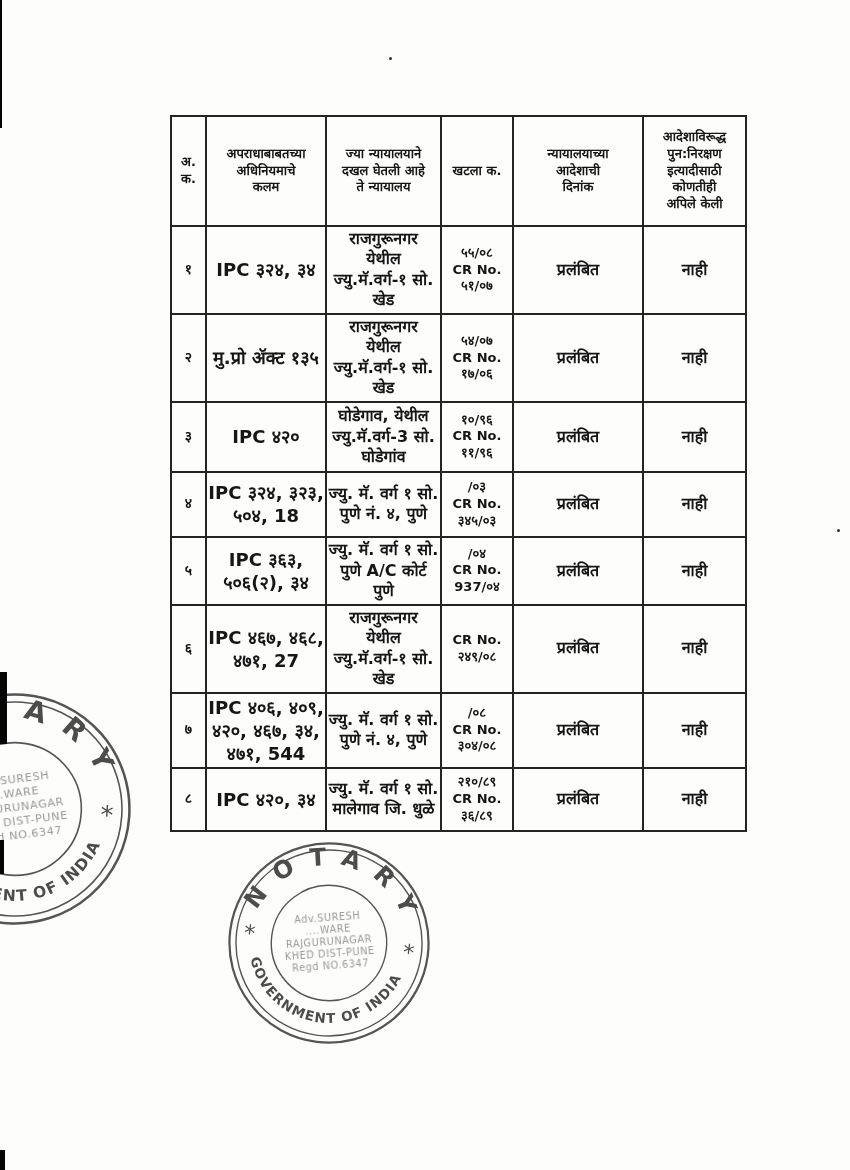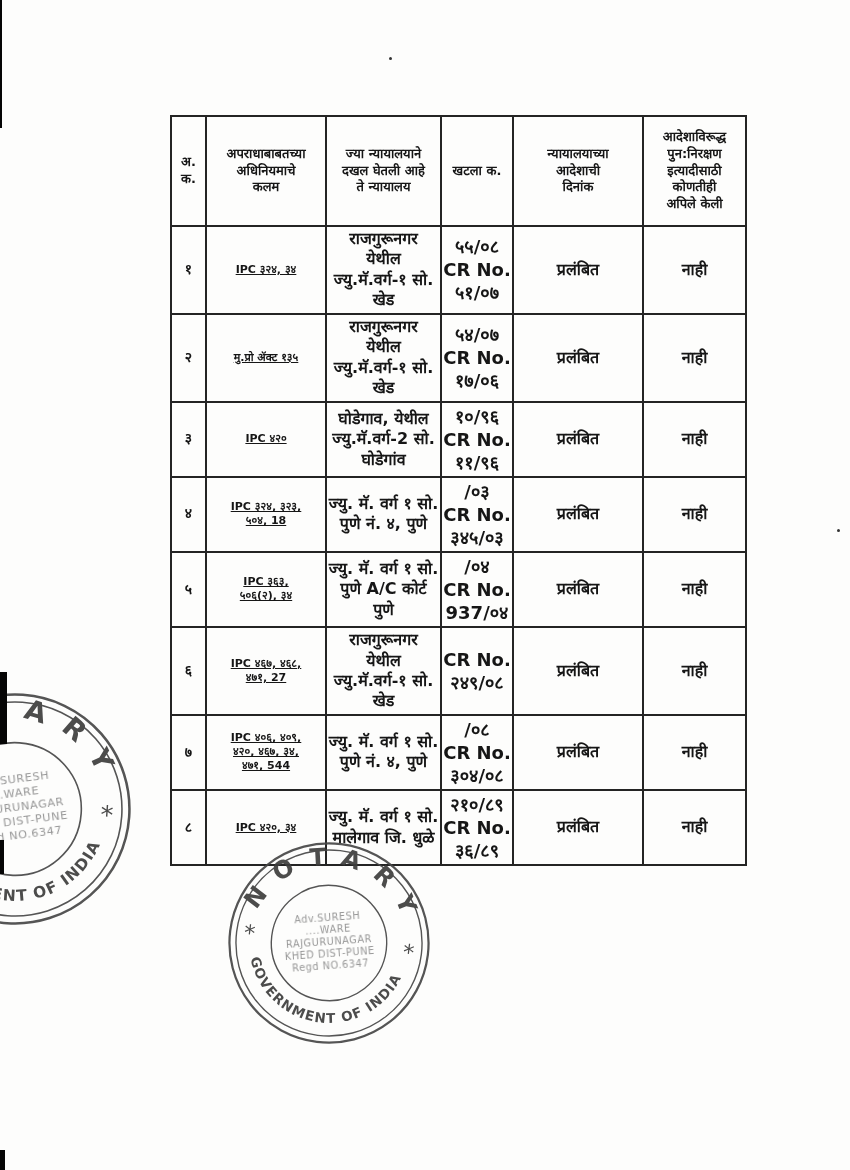--- a/index.html
+++ b/index.html
@@ -13,22 +13,22 @@
     table-layout:fixed; width:575px;
   }
   .case-table th, .case-table td {
     border:2px solid #242424; text-align:center; vertical-align:middle;
     color:#161616; white-space:pre-line; line-height:1.28; padding:2px 1px;
     font-weight:700; overflow:hidden;
   }
   .case-table th { font-size:13px; }
   .case-table td { font-size:16px; }
   td.serial { font-size:14px; }
-  td.section { font-size:11px;text-decoration:underline; }
-  td.case-no { font-size:18px; }
+  td.section { font-size:18px; }
+  td.case-no { font-size:13px; }
   tr.hdr   { height:110px; }
   tr.r0 { height:82px; } tr.r1 { height:78px; } tr.r2 { height:70px; }
   tr.r3 { height:65px; } tr.r4 { height:68px; } tr.r5 { height:74px; }
   tr.r6 { height:70px; } tr.r7 { height:63px; }
   
   .stamp { position:absolute; opacity:.92; }
   .stamp-center { left:222px; top:836px; width:214px; height:214px; transform:rotate(7deg); }
   .stamp-left   { left:-108px; top:686px; width:246px; height:246px; transform:rotate(4deg); }
   .stamp circle { fill:none; stroke:#474747; }
   .stamp .arc-top  { font-size:26px; letter-spacing:16px; fill:#3d3d3d; font-weight:700; }
@@ -99,21 +99,21 @@
       <td class="case-no">५४/०७
 CR No.
 १७/०६</td>
       <td class="order">प्रलंबित</td>
       <td class="appeal">नाही</td>
     </tr>
     <tr class="r2">
       <td class="serial">३</td>
       <td class="section">IPC ४२०</td>
       <td class="court">घोडेगाव, येथील
-ज्यु.मॅ.वर्ग-2 सो.
+ज्यु.मॅ.वर्ग-3 सो.
 घोडेगांव</td>
       <td class="case-no">१०/९६
 CR No.
 ११/९६</td>
       <td class="order">प्रलंबित</td>
       <td class="appeal">नाही</td>
     </tr>
     <tr class="r3">
       <td class="serial">४</td>
       <td class="section">IPC ३२४, ३२३,

